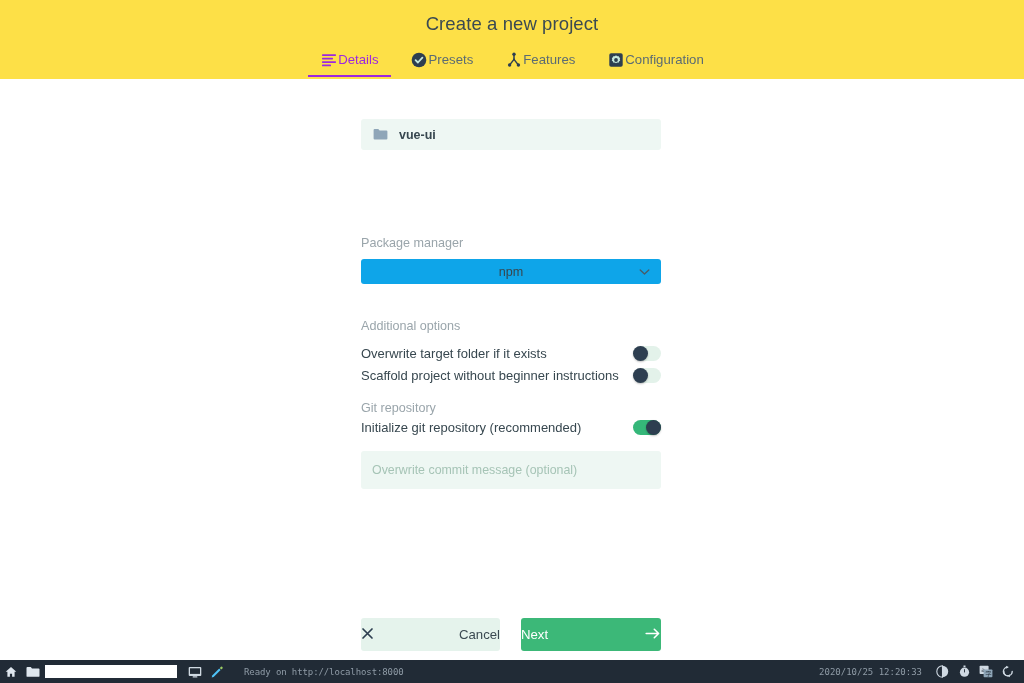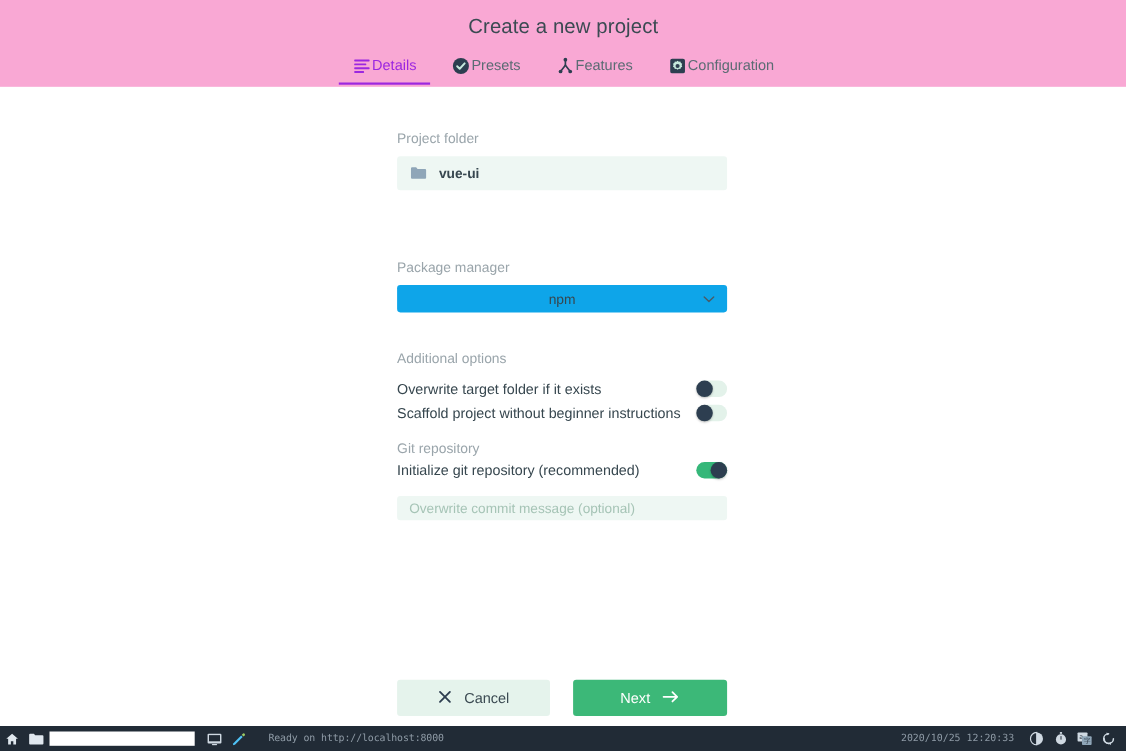--- a/index.html
+++ b/index.html
@@ -12,21 +12,21 @@
     background: #ffffff;
     position: relative;
   }
 
   
   #header {
     position: absolute;
     top: 0; left: 0;
     width: 1024px;
     height: 79px;
-    background: #f9a8d4;
+    background: #fde047;
   }
   #page-title {
     text-align: center;
     font-size: 18.5px;
     color: #3b4a52;
     padding-top: 13px;
     letter-spacing: 0.1px;
     font-weight: 400;
   }
   #tabs {
@@ -154,21 +154,21 @@
     width: 15px; height: 15px;
     border-radius: 50%;
     background: #2d3e50;
     top: 0; left: 0;
     box-shadow: 0 1px 2px rgba(0,0,0,.25);
   }
   .toggle.on { background: #35b779; }
   .toggle.on .knob { left: 13px; background: #2d3e50; }
 
   #commit-input {
-    height: 22px;
+    height: 38px;
     background: #eef7f3;
     border-radius: 3px;
     display: flex; align-items: center;
     padding: 0 11px;
     margin-top: 13px;
     font-size: 12.4px;
     color: #a6c4b6;
     cursor: text;
   }
 
@@ -178,21 +178,21 @@
     top: 539px;
     width: 300px;
     display: flex;
     gap: 21px;
   }
   .btn {
     height: 33px;
     border-radius: 3px;
     display: flex;
     align-items: center;
-    justify-content: center;
+    justify-content: space-between;
     gap: 11px;
     font-size: 13.2px;
     cursor: pointer;
     border: none;
     font-family: "Liberation Sans", sans-serif;
   }
   #cancel-button {
     width: 141px;
     background: #e5f3ec;
     color: #3b4a52;
@@ -296,21 +296,20 @@
       </span>
       <span>Configuration</span>
     </div>
 
   </div>
 </div>
 
 <div id="form">
 
   <div class="col" style="top:40px;">
-    <div class="grp-label">Project folder</div>
     <div class="field">
       <span class="folder-ico">
         <svg width="15" height="13" viewBox="0 0 15 13">
           <path d="M0.6 2.1 A1 1 0 0 1 1.6 1.1 H5.3 L6.6 2.6 H13.4 A1 1 0 0 1 14.4 3.6 V10.6 A1 1 0 0 1 13.4 11.6 H1.6 A1 1 0 0 1 0.6 10.6 Z" fill="#8fa6b8"></path>
         </svg>
       </span>
       <span class="fname">vue-ui</span>
     </div>
   </div>
 

